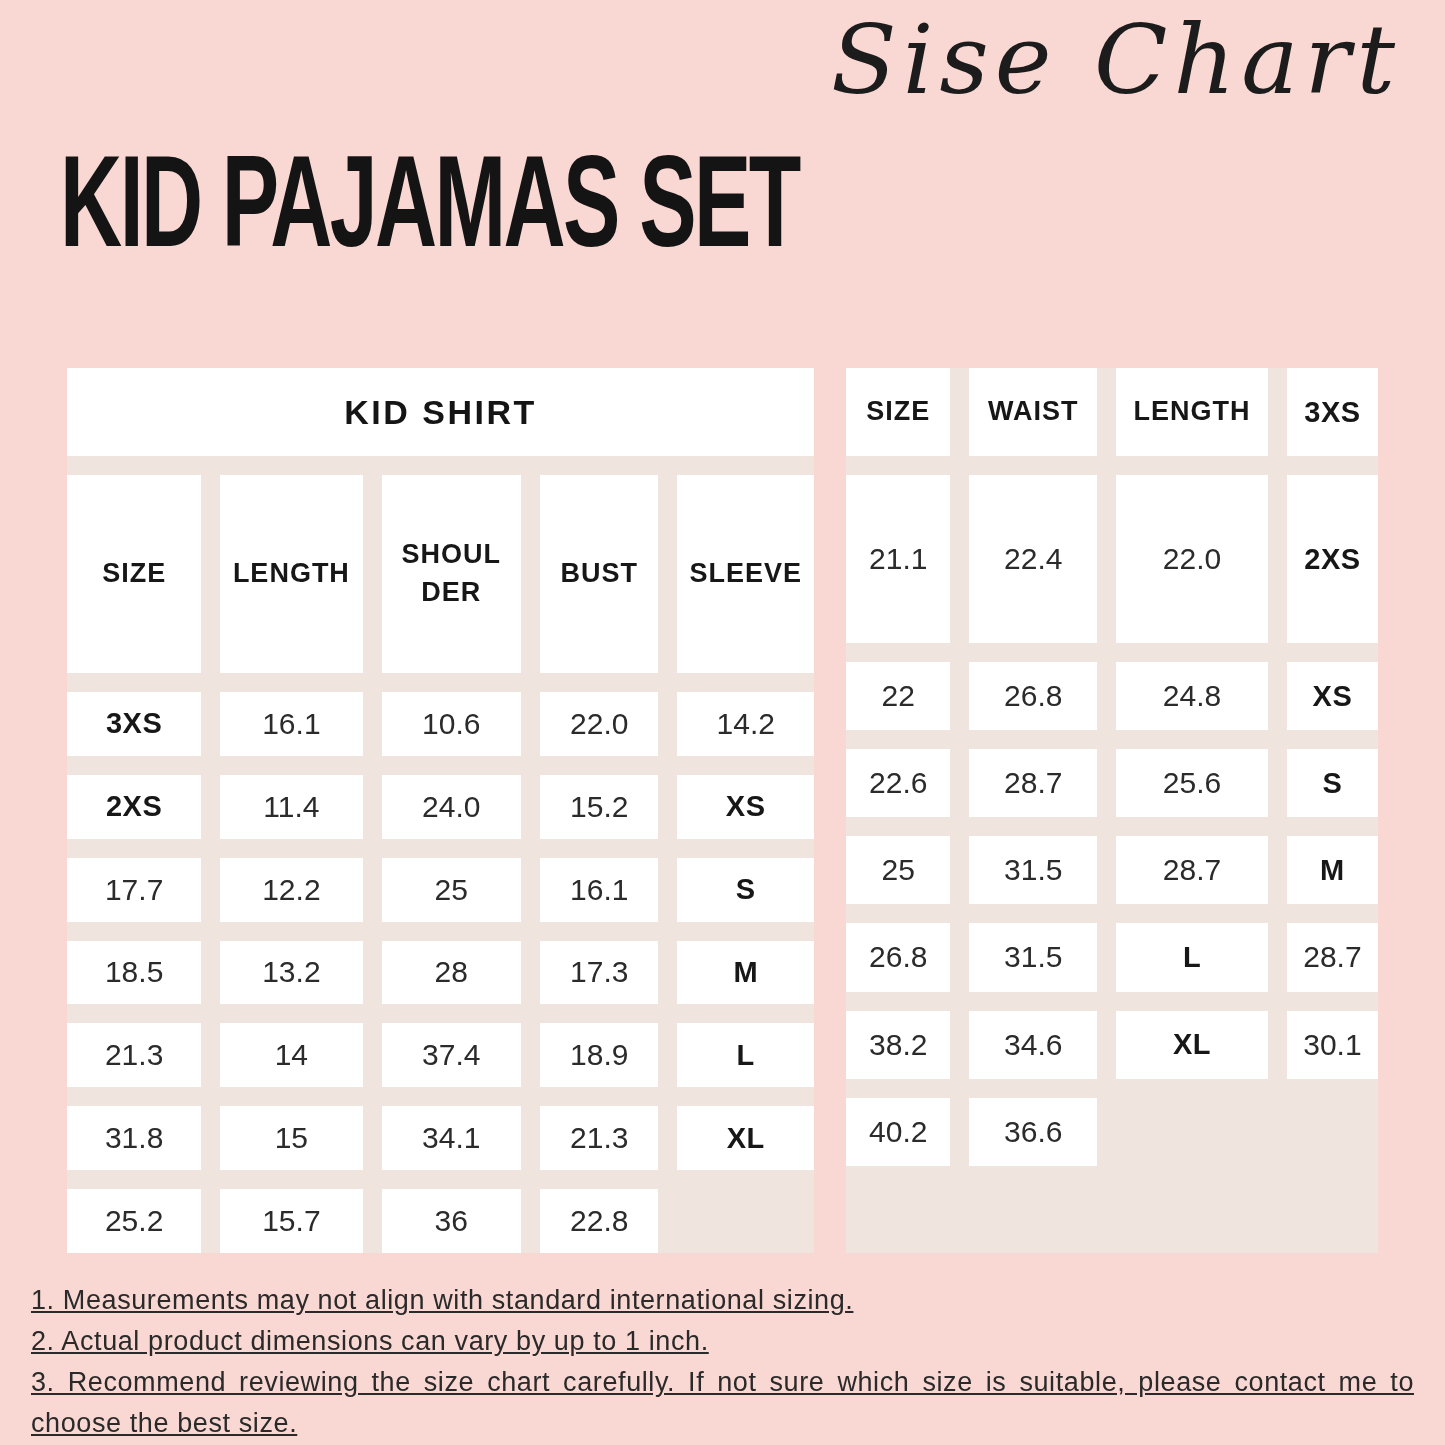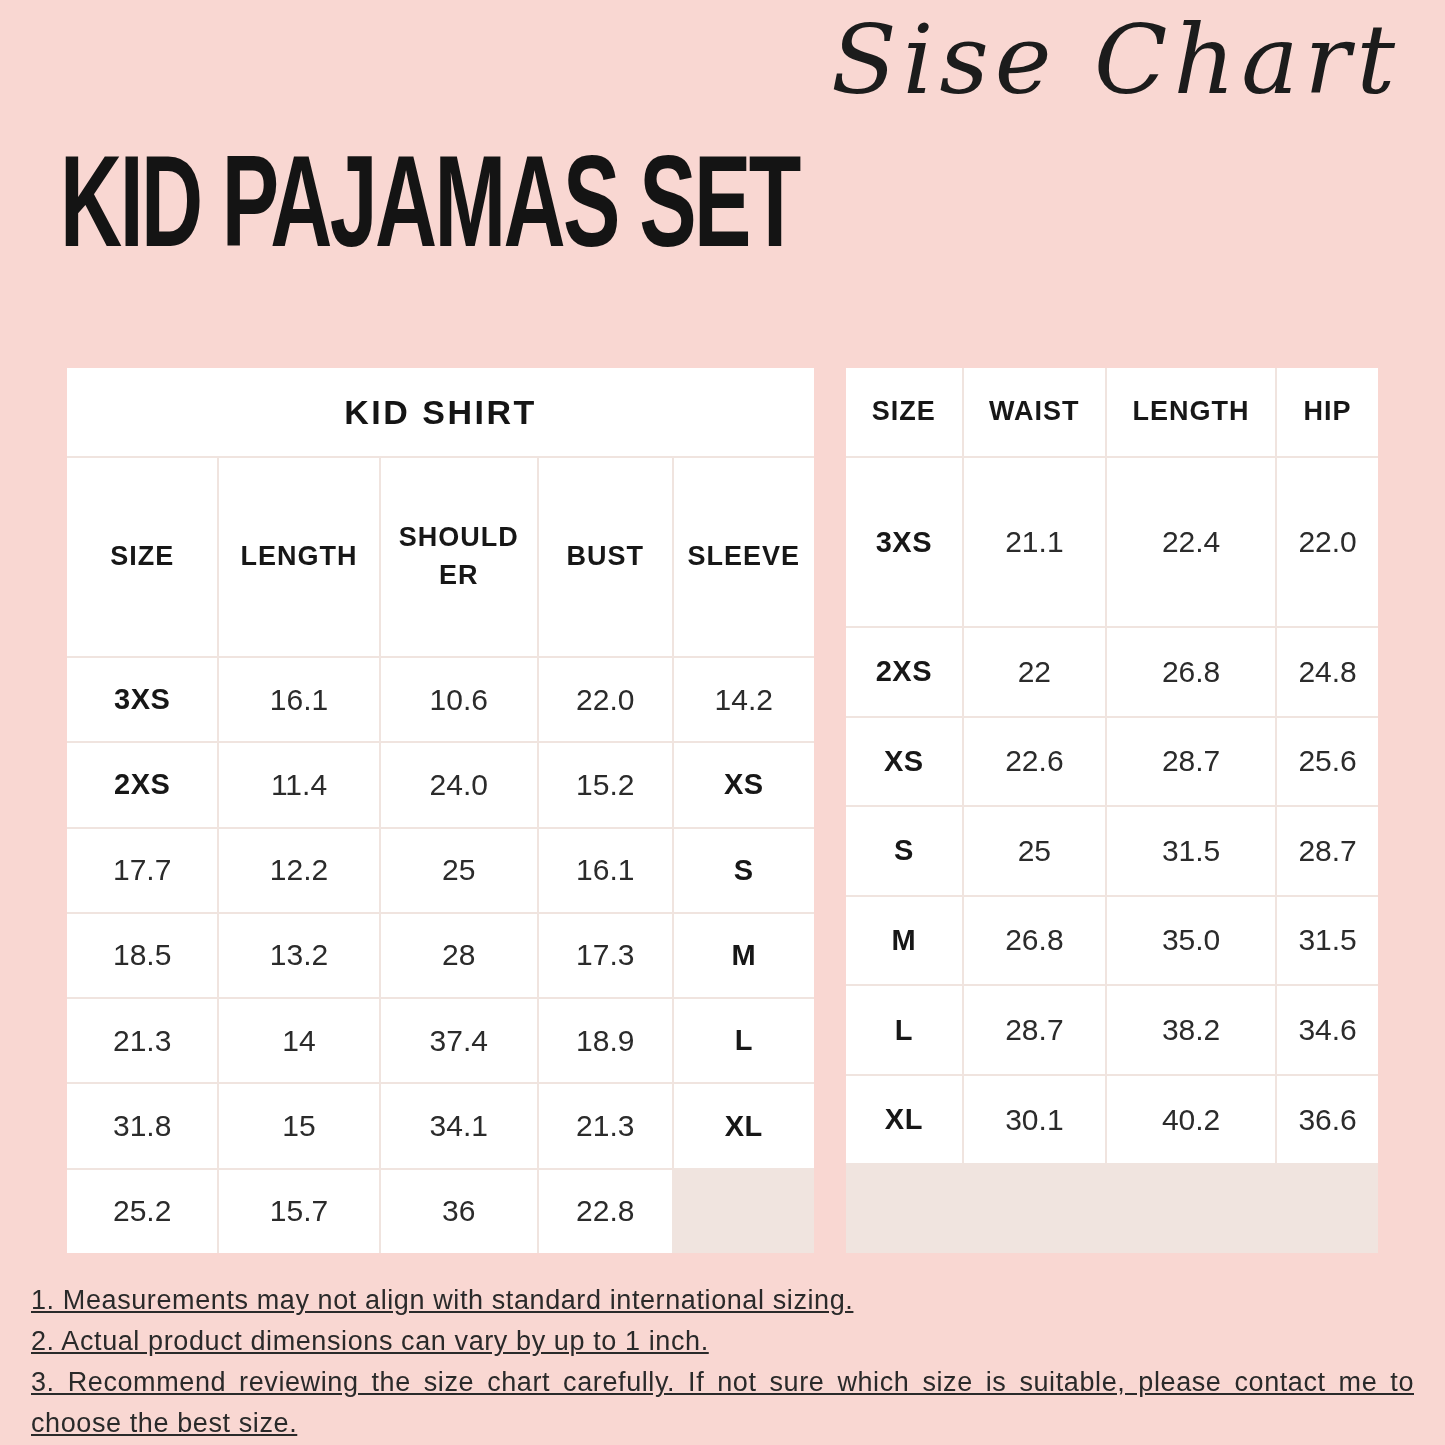--- a/index.html
+++ b/index.html
@@ -35,21 +35,21 @@
     white-space:nowrap;
   }
   
   .tables-area{
     position:absolute;top:368px;left:67px;
     width:1311px;height:885px;
     display:flex;gap:32px;
   }
   .size-table{
     display:grid;
-    gap:2px;
+    gap:19px;
     background:#f0e4df;   
     height:885px;
   }
   .table-0{
     width:747px;
     grid-template-columns:152fr 161fr 158fr 134fr 142fr;
     grid-template-rows:88px 198px repeat(7,1fr);
   }
   .table-1{
     width:532px;
@@ -145,40 +145,38 @@
       <div class="cell sizecol">XL</div>
       <div class="cell value">25.2</div>
       <div class="cell value">15.7</div>
       <div class="cell value">36</div>
       <div class="cell value">22.8</div>
     </div>
   <div class="size-table table-1">
       <div class="cell header">SIZE</div>
       <div class="cell header">WAIST</div>
       <div class="cell header">LENGTH</div>
-      <div class="cell header">HIP</div>
       <div class="cell sizecol">3XS</div>
       <div class="cell value">21.1</div>
       <div class="cell value">22.4</div>
       <div class="cell value">22.0</div>
       <div class="cell sizecol">2XS</div>
       <div class="cell value">22</div>
       <div class="cell value">26.8</div>
       <div class="cell value">24.8</div>
       <div class="cell sizecol">XS</div>
       <div class="cell value">22.6</div>
       <div class="cell value">28.7</div>
       <div class="cell value">25.6</div>
       <div class="cell sizecol">S</div>
       <div class="cell value">25</div>
       <div class="cell value">31.5</div>
       <div class="cell value">28.7</div>
       <div class="cell sizecol">M</div>
       <div class="cell value">26.8</div>
-      <div class="cell value">35.0</div>
       <div class="cell value">31.5</div>
       <div class="cell sizecol">L</div>
       <div class="cell value">28.7</div>
       <div class="cell value">38.2</div>
       <div class="cell value">34.6</div>
       <div class="cell sizecol">XL</div>
       <div class="cell value">30.1</div>
       <div class="cell value">40.2</div>
       <div class="cell value">36.6</div>
     </div>

